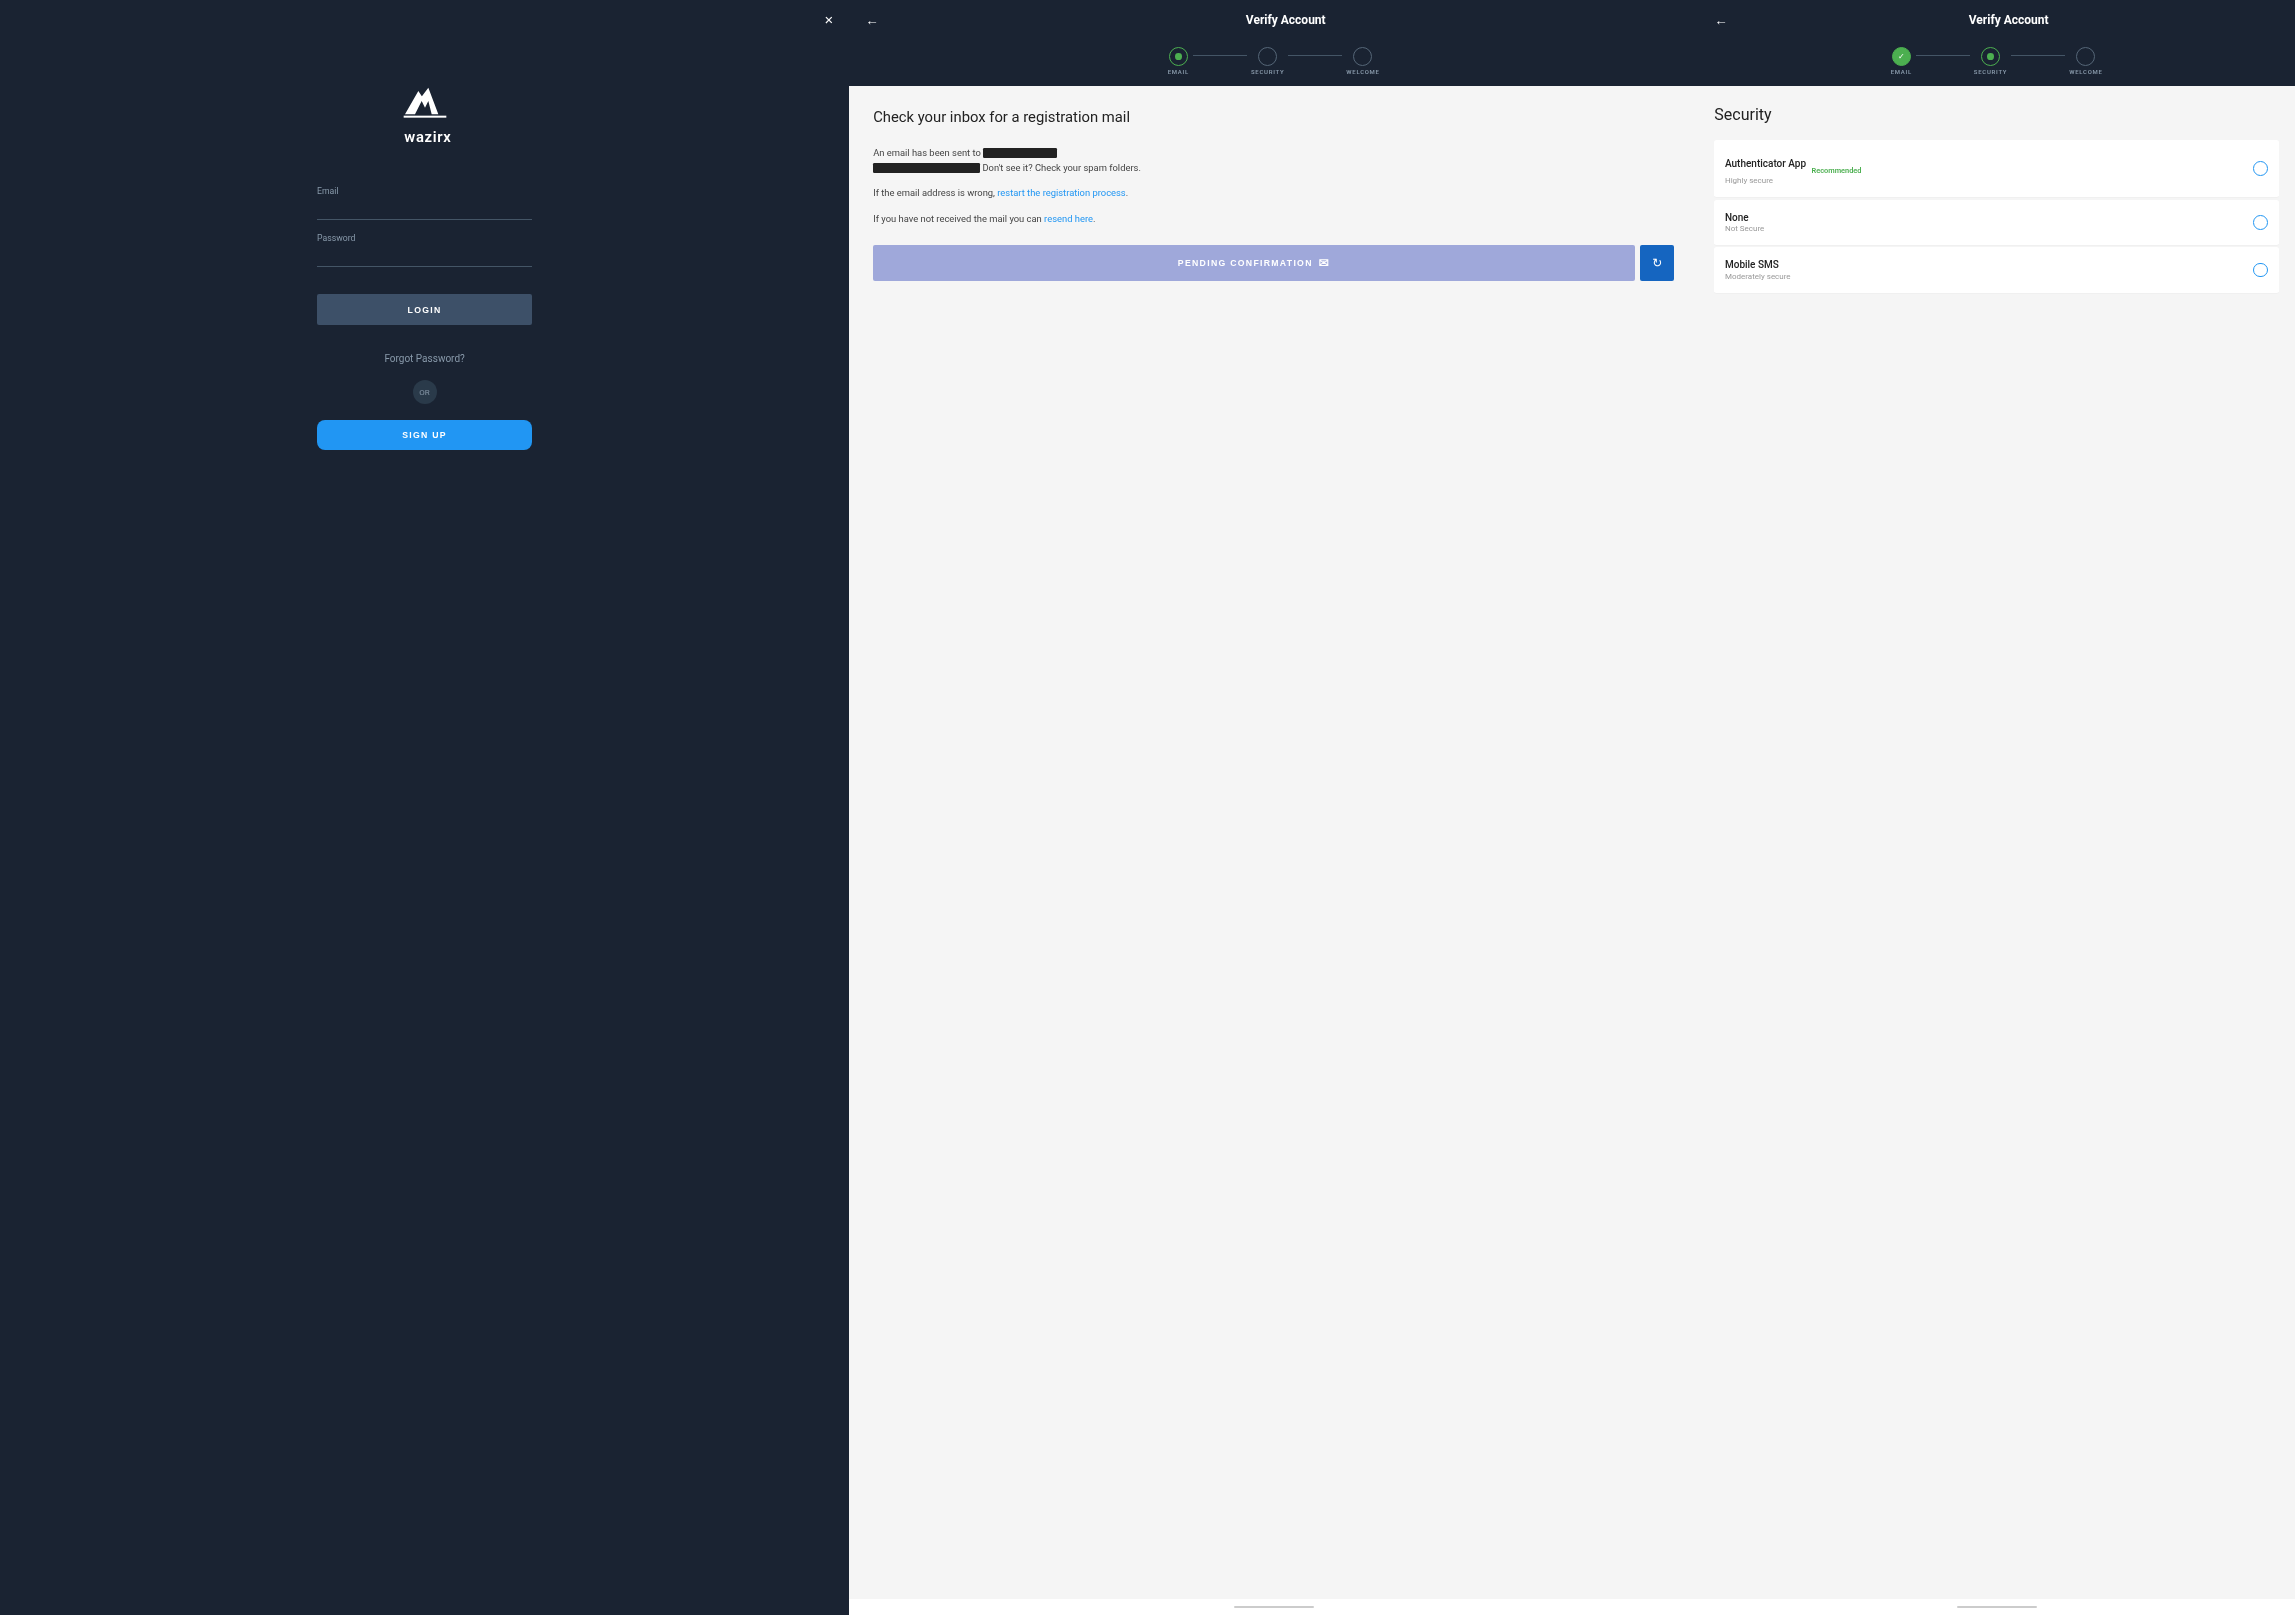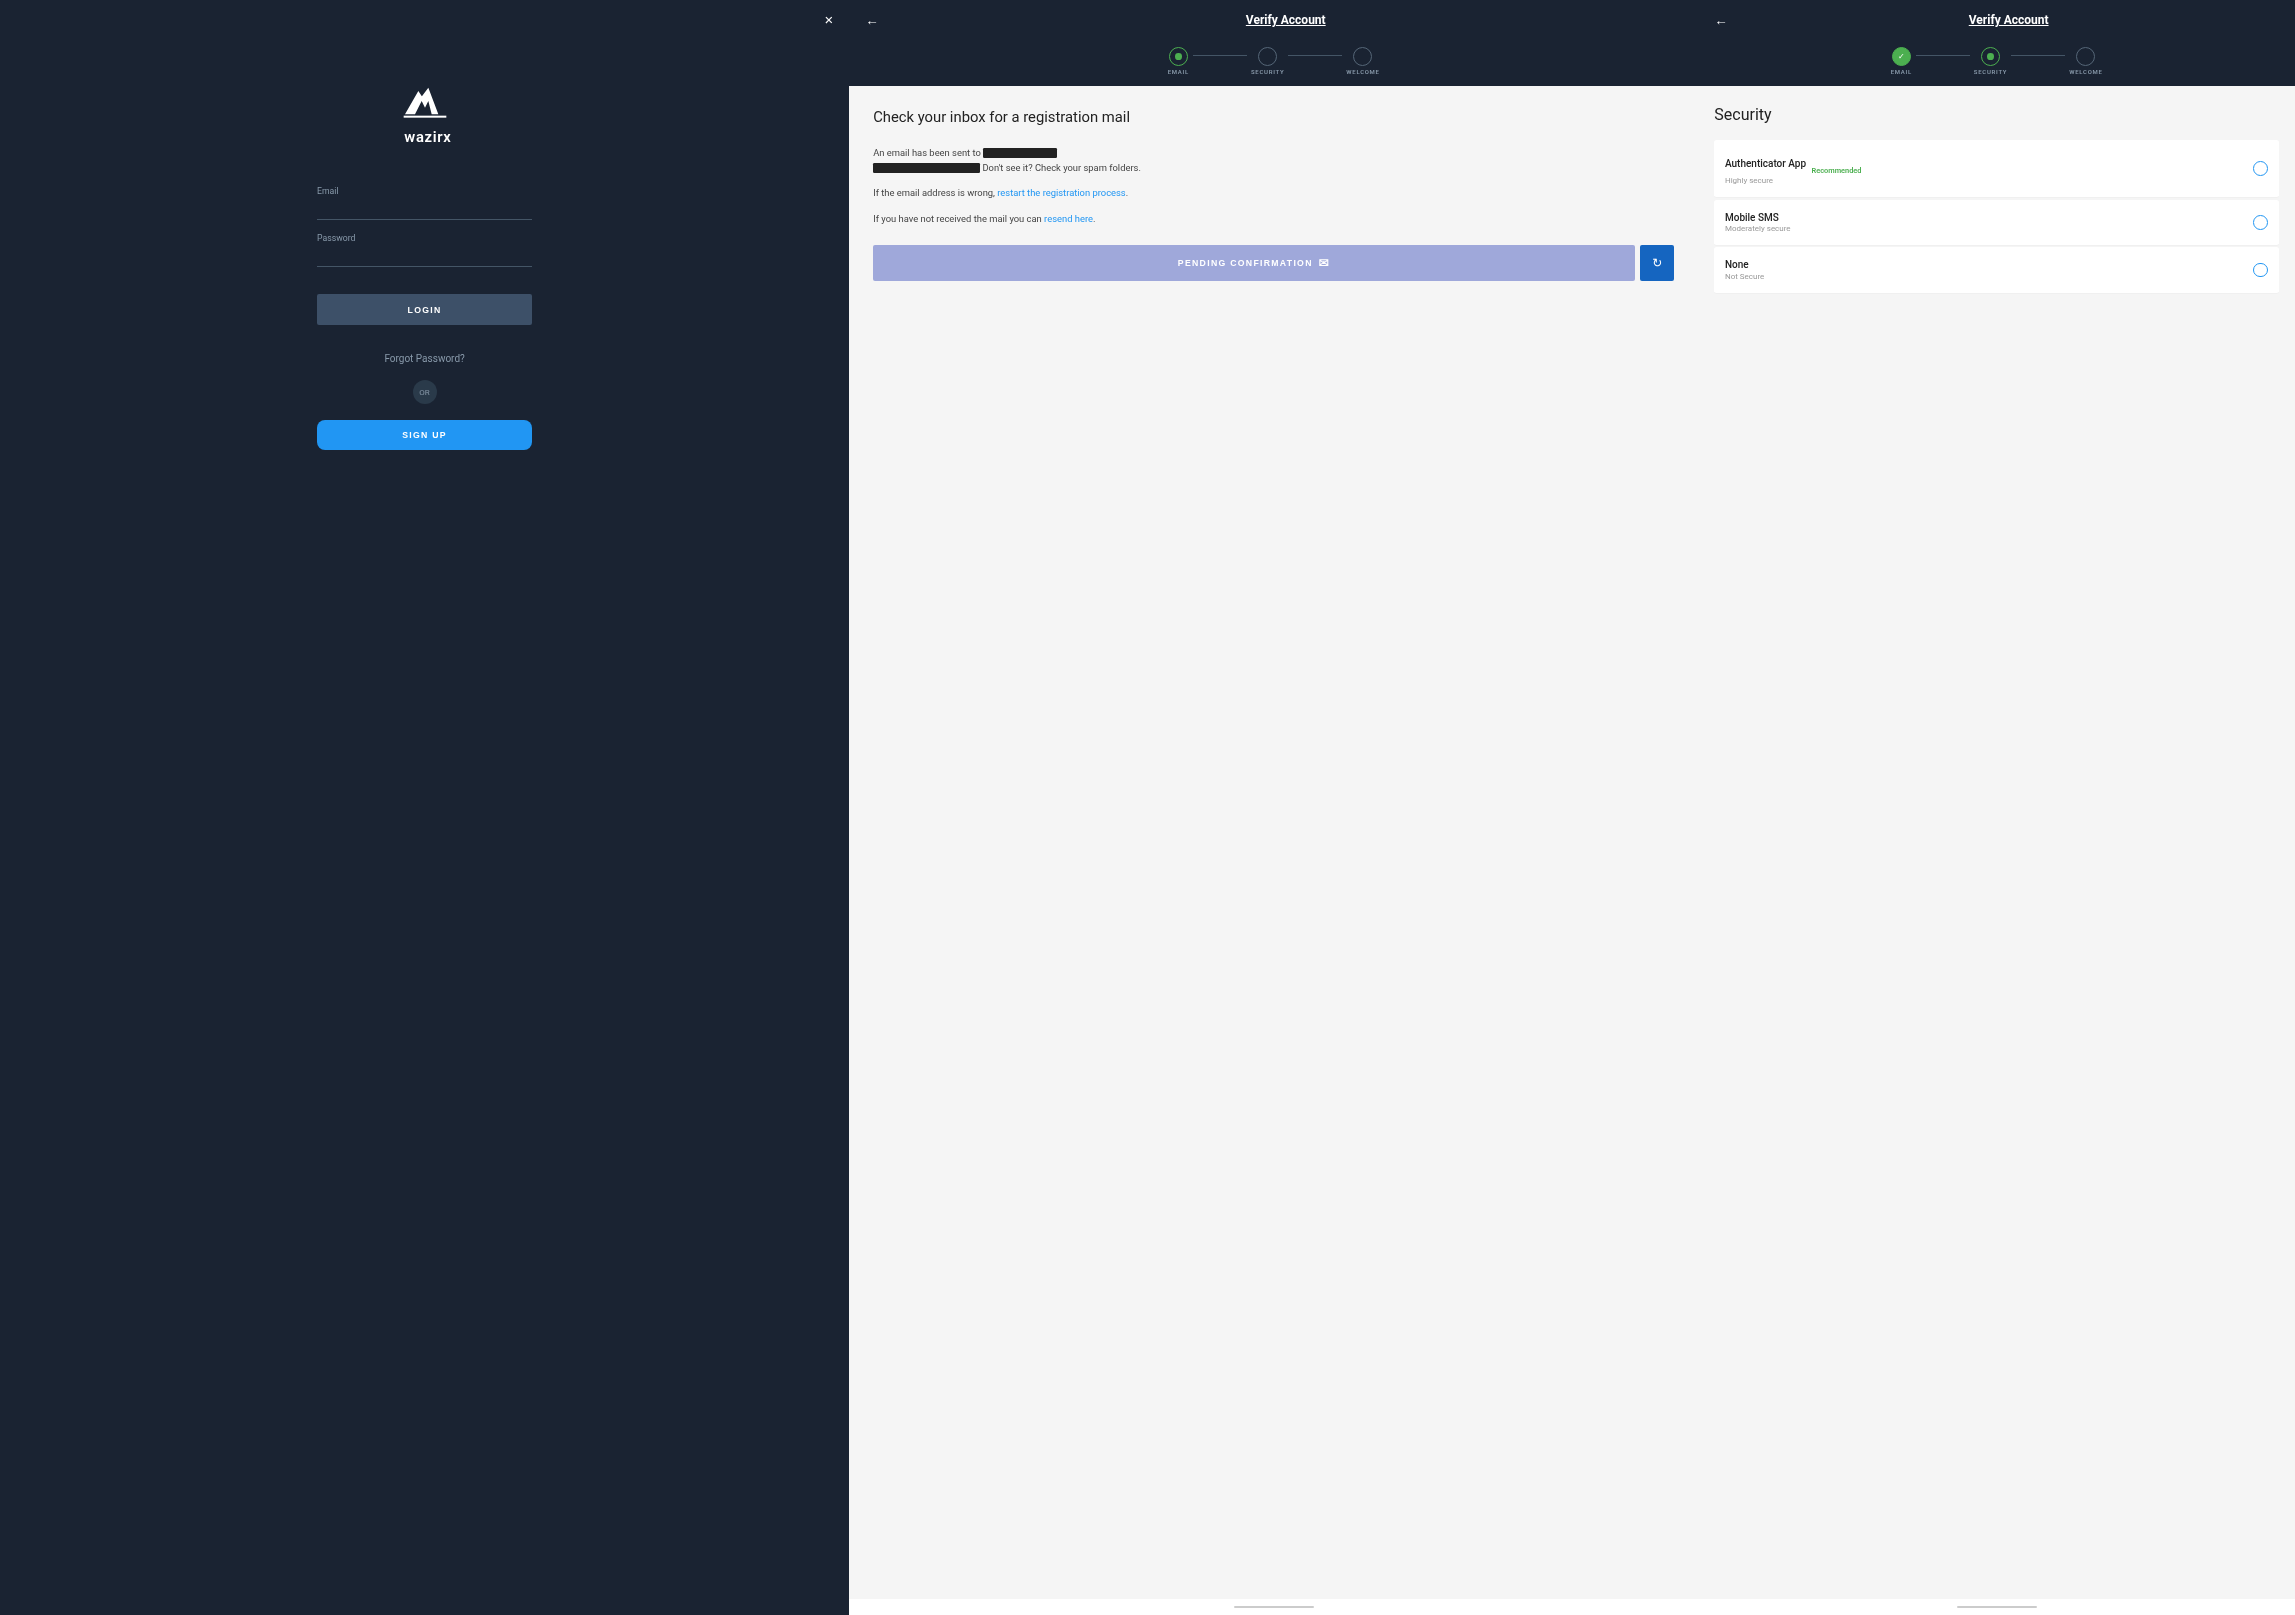--- a/index.html
+++ b/index.html
@@ -158,21 +158,20 @@
       background: none;
       border: none;
     }
 
     .verify-title {
       color: #fff;
       font-size: 12px;
       font-weight: 700;
       flex: 1;
       text-align: center;
-      text-decoration: underline;
     }
 
     .steps-bar {
       background: #1a2332;
       padding: 6.7px 16px 10.7px;
       display: flex;
       align-items: center;
       justify-content: center;
       gap: 0;
     }
@@ -532,33 +531,33 @@
           <span class="recommended-badge">Recommended</span>
         </div>
         <div class="security-option-subtitle">Highly secure</div>
       </div>
       <div class="radio-circle"></div>
     </div>
 
     <div class="security-option">
       <div class="security-option-info">
         <div class="security-option-title">
+          <span>None</span>
+        </div>
+        <div class="security-option-subtitle">Not Secure</div>
+      </div>
+      <div class="radio-circle"></div>
+    </div>
+
+    <div class="security-option">
+      <div class="security-option-info">
+        <div class="security-option-title">
           <span>Mobile SMS</span>
         </div>
         <div class="security-option-subtitle">Moderately secure</div>
       </div>
       <div class="radio-circle"></div>
     </div>
-
-    <div class="security-option">
-      <div class="security-option-info">
-        <div class="security-option-title">
-          <span>None</span>
-        </div>
-        <div class="security-option-subtitle">Not Secure</div>
-      </div>
-      <div class="radio-circle"></div>
-    </div>
   </div>
 
   <div class="scroll-indicator"></div>
 </div>
 
 
 </body></html>

